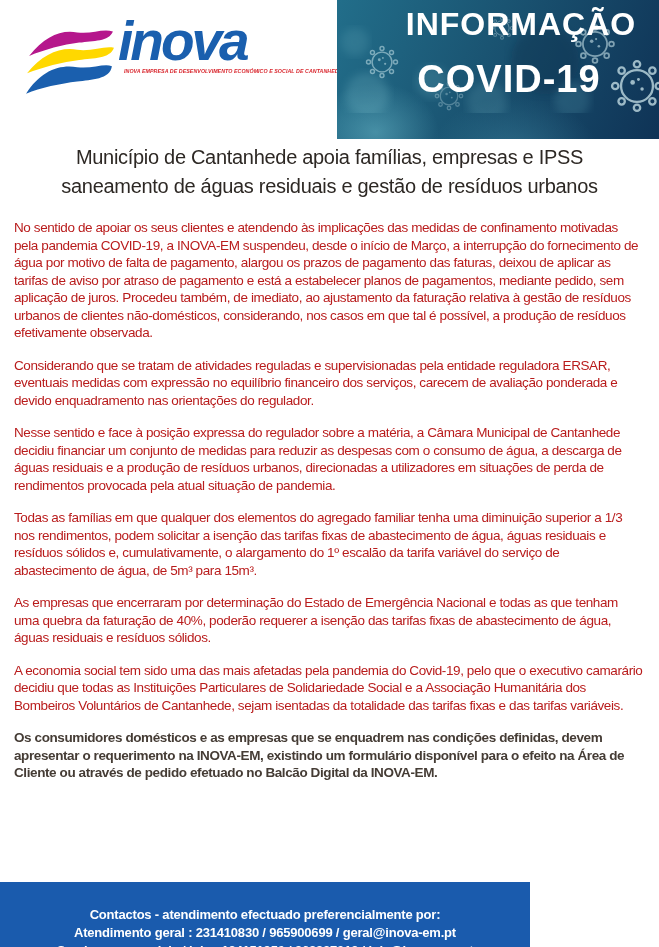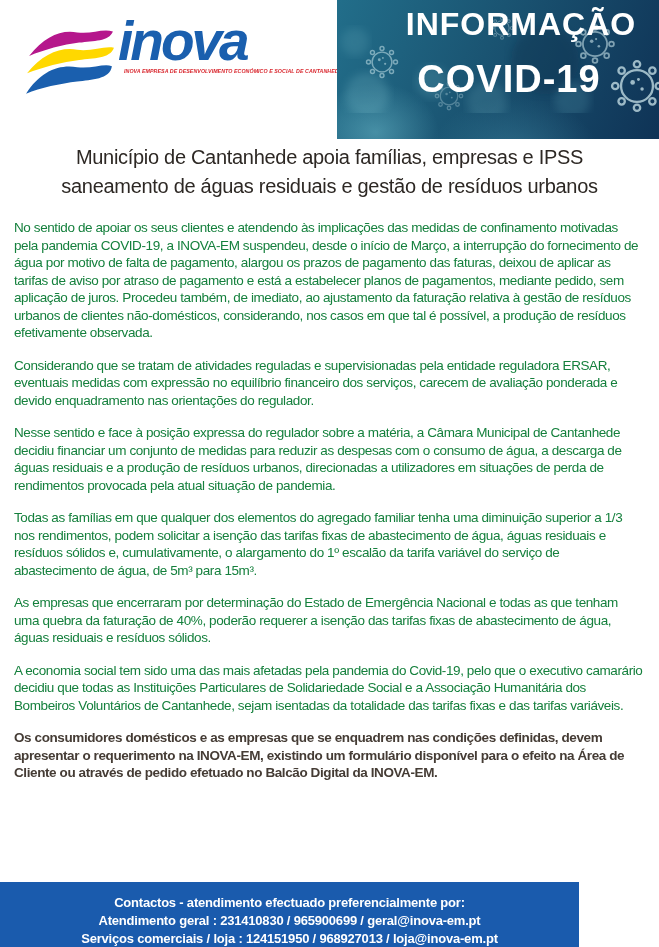--- a/index.html
+++ b/index.html
@@ -43,29 +43,29 @@
   }
 
   
   .title { margin:30px 14px 4px; text-align:center; color:#2d2824; font-weight:normal; }
   .title div { font-size:20px; line-height:28.5px; letter-spacing:-0.3px; white-space:nowrap; }
 
   
   .content { margin:19px 14px 0; }
   .content p {
     margin:0 0 15px; font-size:13.5px; line-height:17.5px; letter-spacing:-0.4px;
-    color:#15803d; text-align:left;
+    color:#b91c1c; text-align:left;
   }
   .content p.bold { font-weight:bold; color:#453c35; }
 
   
   .footer {
-    position:absolute; left:0; bottom:0; width:579px; height:65px;
+    position:absolute; left:0; bottom:0; width:530px; height:65px;
     background:#1a5bad; color:#ffffff; text-align:center; box-sizing:border-box;
-    padding-top:12px;
+    padding-top:24px;
   }
   .footer div { font-size:13px; font-weight:bold; line-height:18px; letter-spacing:-0.2px; }
 </style>
 </head>
 <body>
 
 <div class="page">
 
   <div class="header">
 

